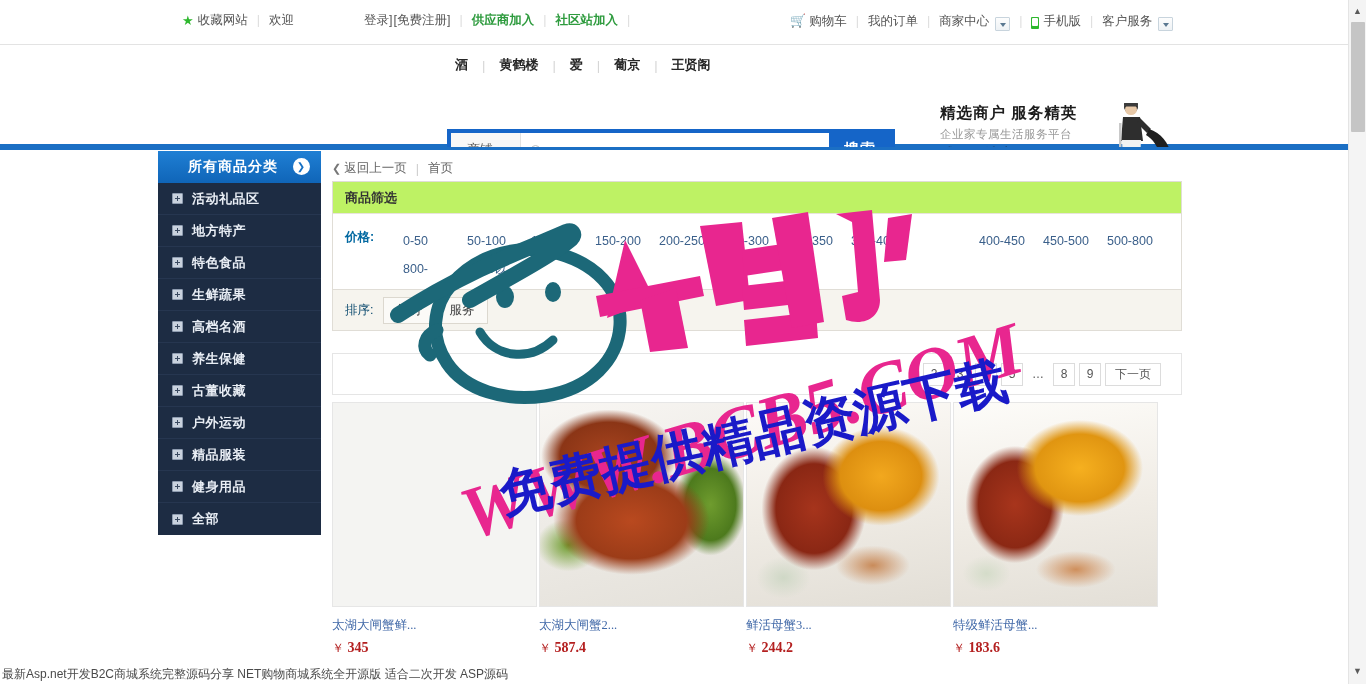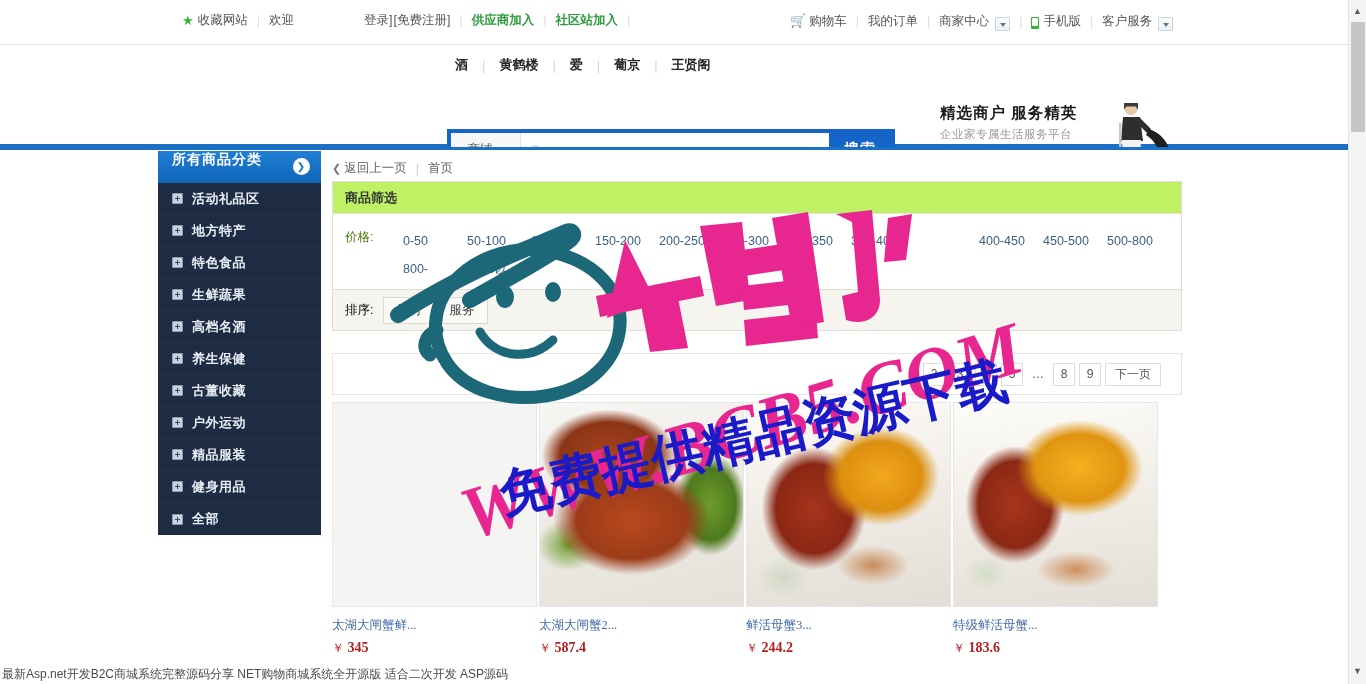--- a/index.html
+++ b/index.html
@@ -163,21 +163,21 @@
   
   .sidebar {
     position: absolute; left: 158px; top: 1px;
     width: 163px;
     background: #1d2c43;
   }
   .sb-head {
     height: 32px;
     background: linear-gradient(#1f7fd4, #0f65b8);
     color: #fff; font-size: 14px; font-weight: bold;
-    display: flex; align-items: flex-start; padding-left: 14px;
+    display: flex; align-items: center; padding-left: 30px;
     letter-spacing: 1px;
     position: relative;
   }
   .sb-arrow {
     position: absolute; right: 11px; top: 7px;
     width: 17px; height: 17px; border-radius: 50%;
     background: #fff; color: #1570c4;
     display: flex; align-items: center; justify-content: center;
     font-size: 10px; font-weight: bold;
   }
@@ -220,38 +220,38 @@
   }
   .filter-head {
     height: 32px; background: #bef264;
     border-bottom: 1px solid #e8e4dc;
     display: flex; align-items: center; padding-left: 12px;
     font-size: 13px; font-weight: bold; color: #333;
   }
   .filter-body { padding: 13px 0 12px 12px; }
   .filter-row { display: flex; align-items: flex-start; }
   .filter-label {
-    width: 40px; font-size: 12.5px; font-weight: normal; color: #4d7c0f;
+    width: 40px; font-size: 12.5px; font-weight: bold; color: #0369a1;
     padding-top: 2px; flex: none;
   }
   .price-grid { display: flex; flex-wrap: wrap; }
   .price-grid a {
     color: #3a5f8a; text-decoration: none; font-size: 12.5px;
     width: 64px; margin-right: 0px; line-height: 28px;
     padding-left: 18px;
   }
 
   
   .sortbar {
     position: absolute; left: 332px; top: 139px;
     width: 850px; height: 42px;
     background: #f6f4ee; border: 1px solid #e0ddd6;
     display: flex; align-items: center; padding-left: 12px;
   }
-  .sort-label { font-size: 12.5px; color: #000000; margin-right: 10px; }
+  .sort-label { font-size: 12.5px; color: #0c4a6e; margin-right: 10px; }
   .sort-btn {
     border: 1px solid #dcd8cf; background: #fbfaf7;
     font-size: 12.5px; color: #444; padding: 4px 13px;
     cursor: pointer; margin-right: -1px;
   }
 
   
   .pagebar {
     position: absolute; left: 332px; top: 203px;
     width: 850px; height: 42px;

